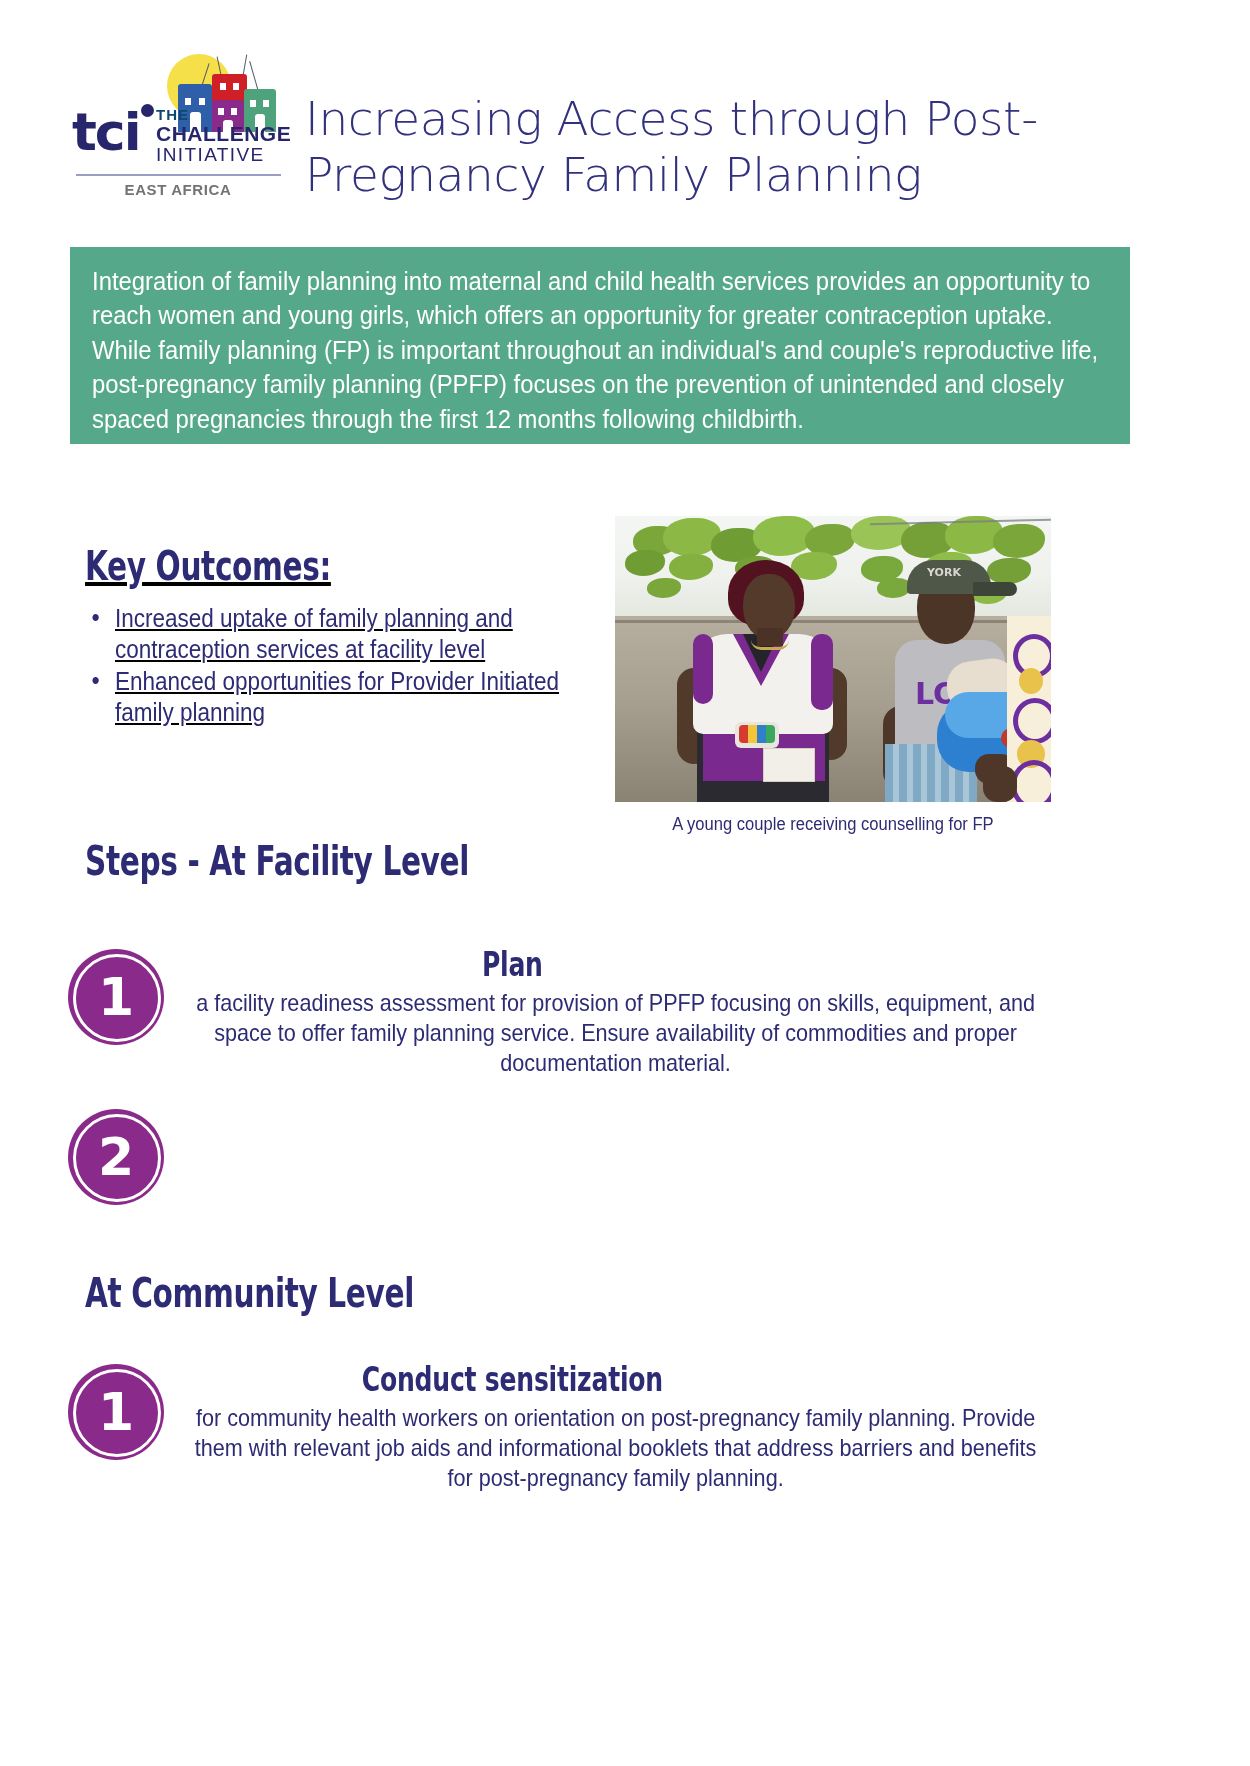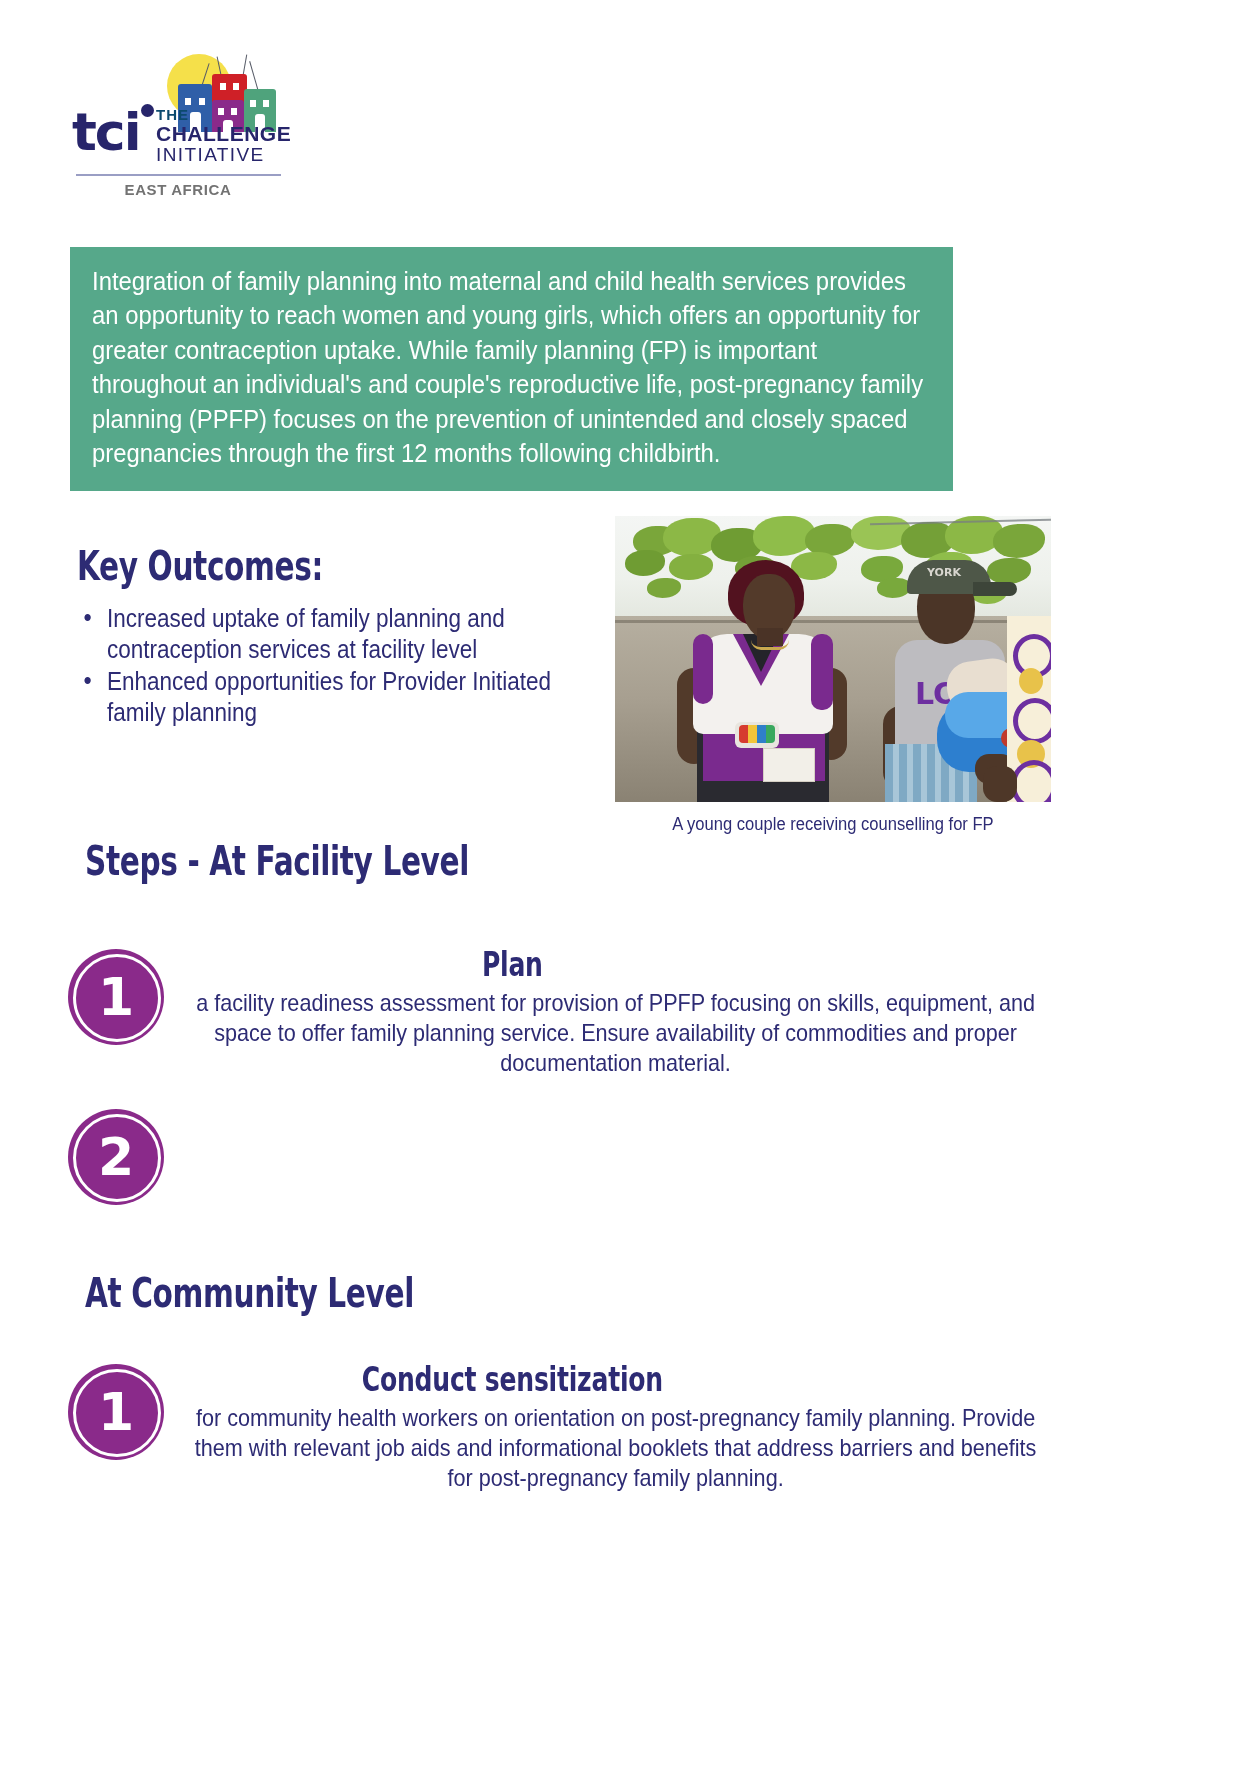--- a/index.html
+++ b/index.html
@@ -182,42 +182,43 @@
     line-height: 1.18;
     letter-spacing: -0.4px;
     color: #32317e;
   }
 
   
   .intro-box {
     position: absolute;
     left: 70px;
     top: 247px;
-    width: 883px;
-    padding: 17px 22px 20px 22px;
+    width: 1060px;
+    padding: 17px 22px 8px 22px;
     box-sizing: border-box;
     background: #56a88a;
   }
   .intro-text {
     font-family: "Liberation Sans Narrow", "Liberation Sans", sans-serif;
     font-stretch: condensed;
     font-size: 26.5px;
     line-height: 1.30;
     color: #ffffff;
     transform: scaleX(0.90);
     transform-origin: left top;
     width: 111%;
   }
 
   
   .key-outcomes {
     position: absolute;
-    left: 77px;
+    left: 85px;
     top: 543px;
     width: 500px;
+    text-decoration: underline;
   }
   .section-head {
     font-family: "DejaVu Sans", sans-serif;
     font-weight: bold;
     font-size: 40px;
     color: #2d2b74;
     letter-spacing: -0.5px;
     transform: scaleX(0.74);
     transform-origin: left center;
     white-space: nowrap;
@@ -462,20 +463,21 @@
         <div class="tci-word">tci</div>
         <div class="tci-dot"></div>
         <div class="logo-the">THE</div>
         <div class="logo-challenge">CHALLENGE</div>
         <div class="logo-initiative">INITIATIVE</div>
       </div>
       <div class="logo-rule"></div>
       <div class="logo-region">EAST AFRICA</div>
     </div>
 
+    <h1 class="title">Increasing Access through Post-Pregnancy Family Planning</h1>
   </div>
 
   <div class="intro-box">
     <div class="intro-text">Integration of family planning into maternal and child health services provides an opportunity to reach women and young girls, which offers an opportunity for greater contraception uptake. While family planning (FP) is important throughout an individual's and couple's reproductive life, post-pregnancy family planning (PPFP) focuses on the prevention of unintended and closely spaced pregnancies through the first 12 months following childbirth.</div>
   </div>
 
   <div class="key-outcomes">
     <div class="section-head">Key Outcomes:</div>
     <ul class="outcome-list">
       <li class="outcome-item">Increased uptake of family planning and contraception services at facility level</li>

